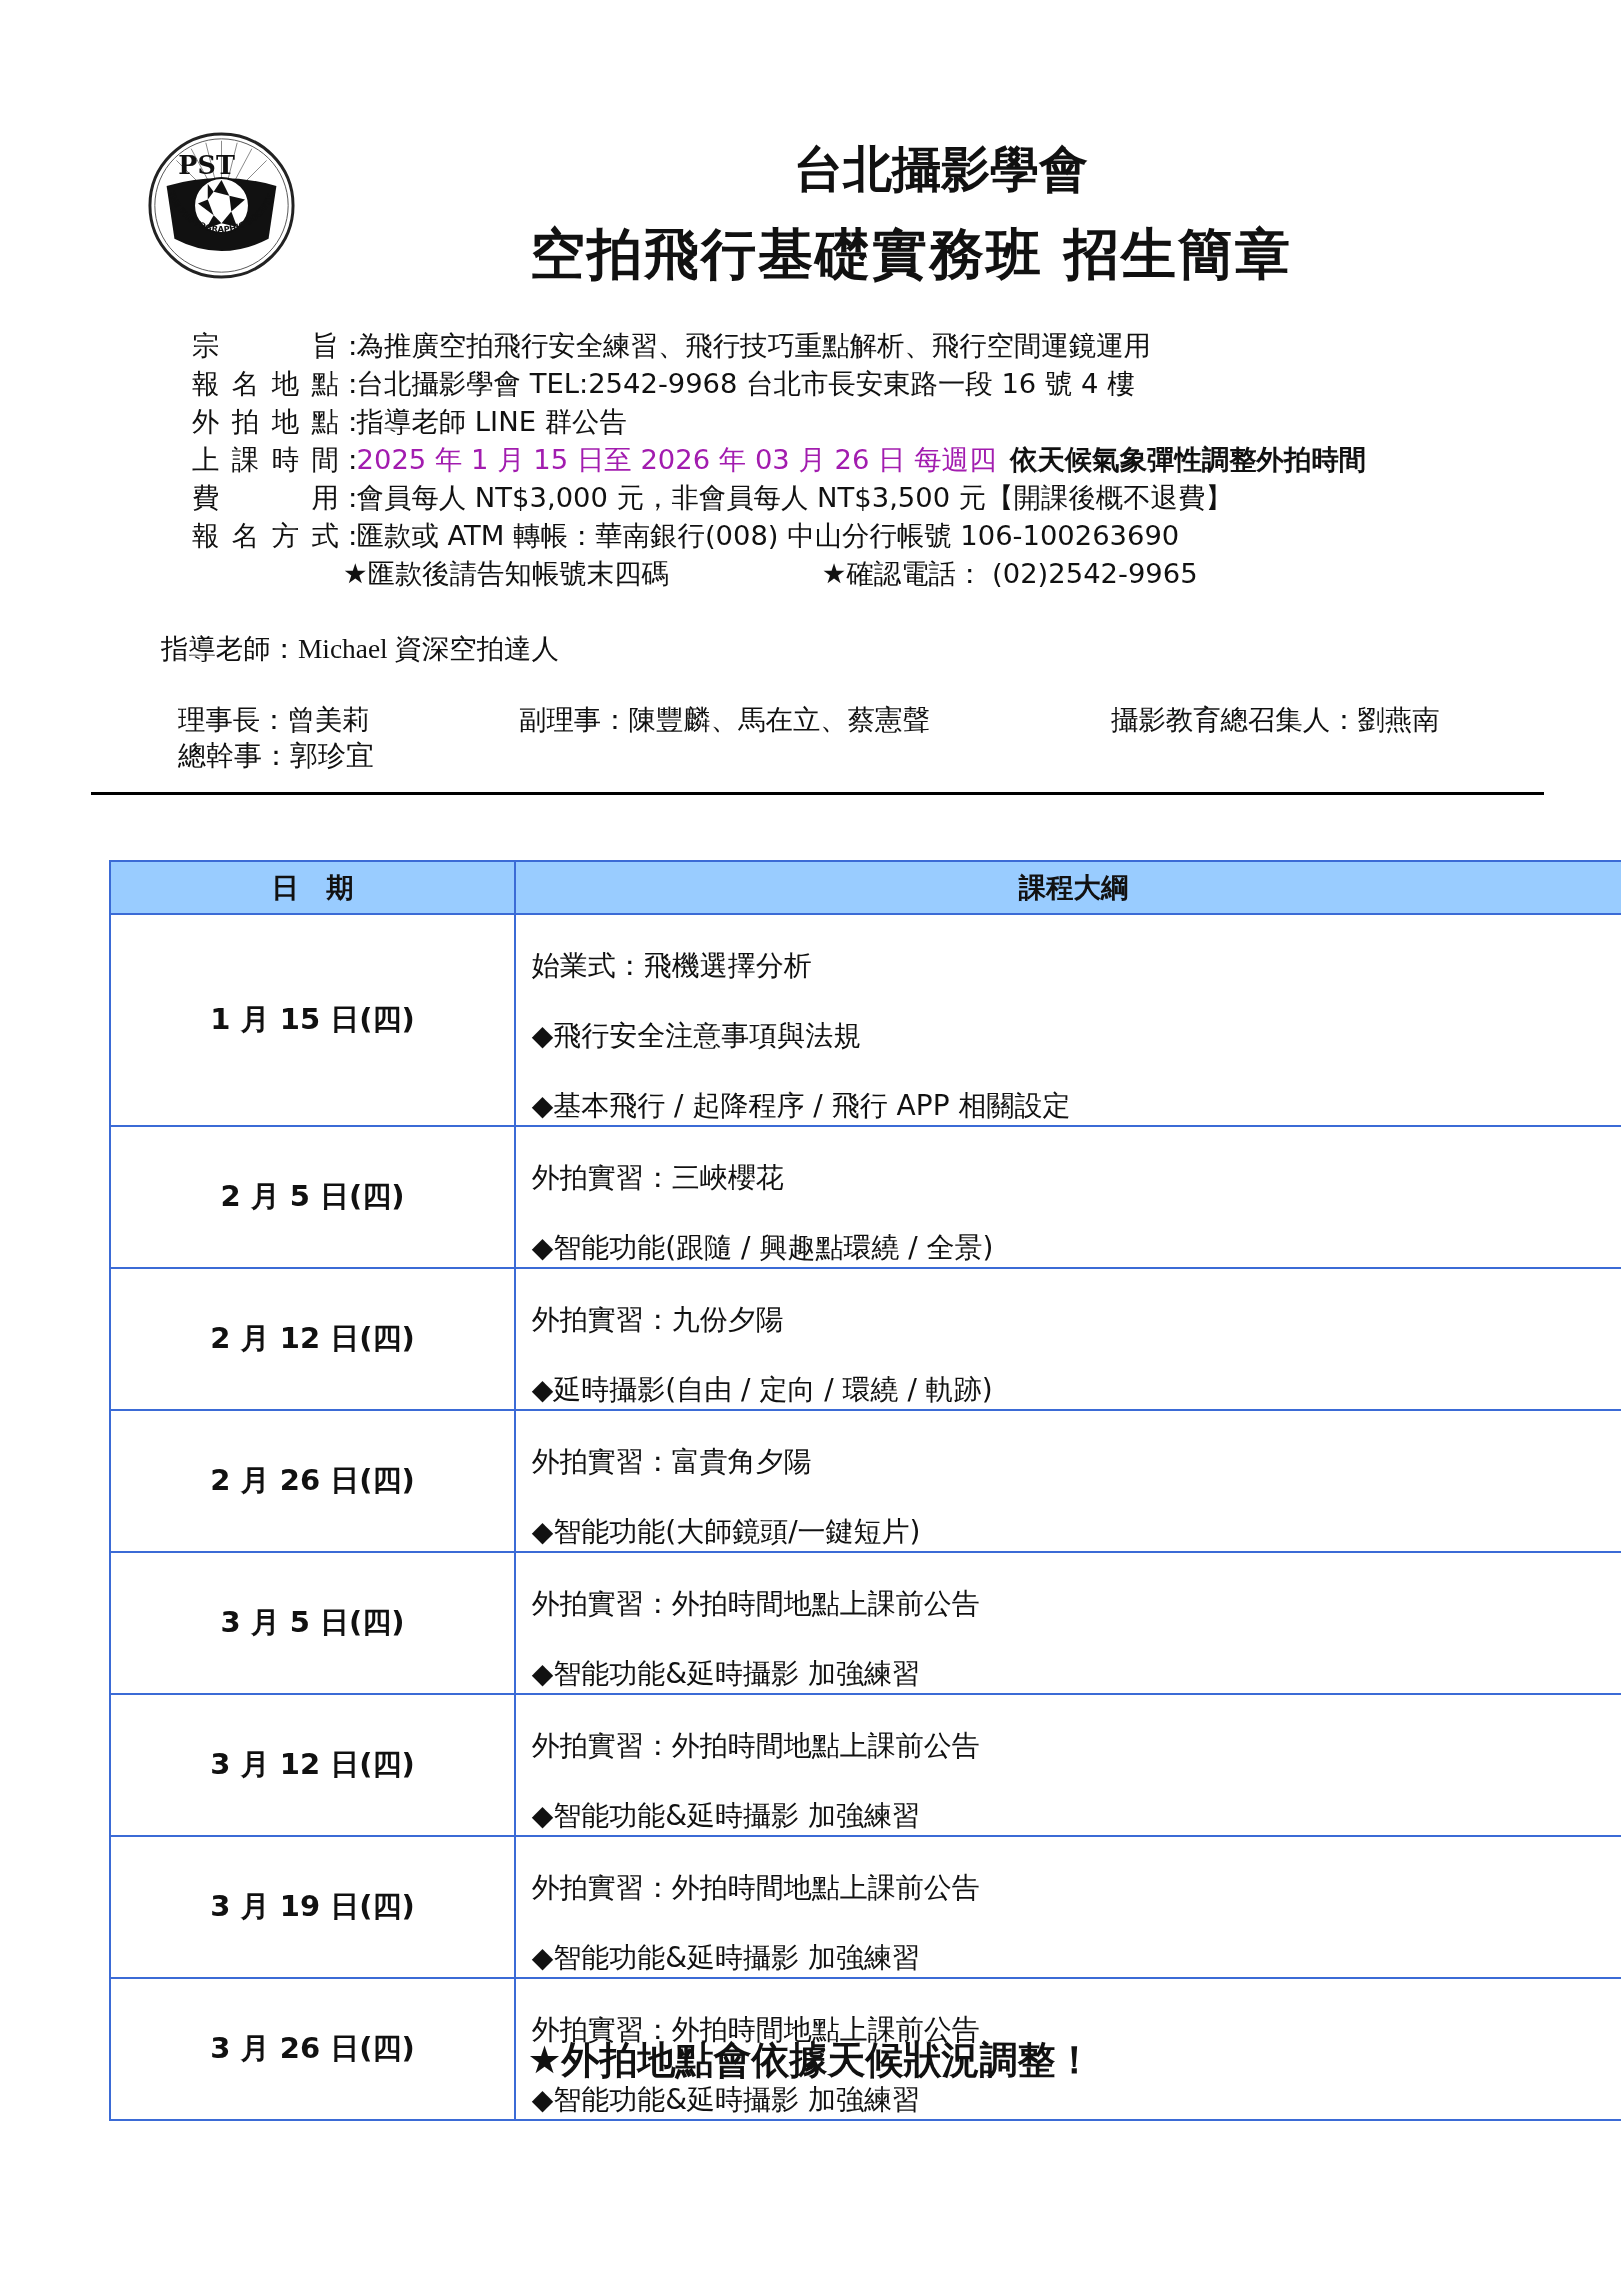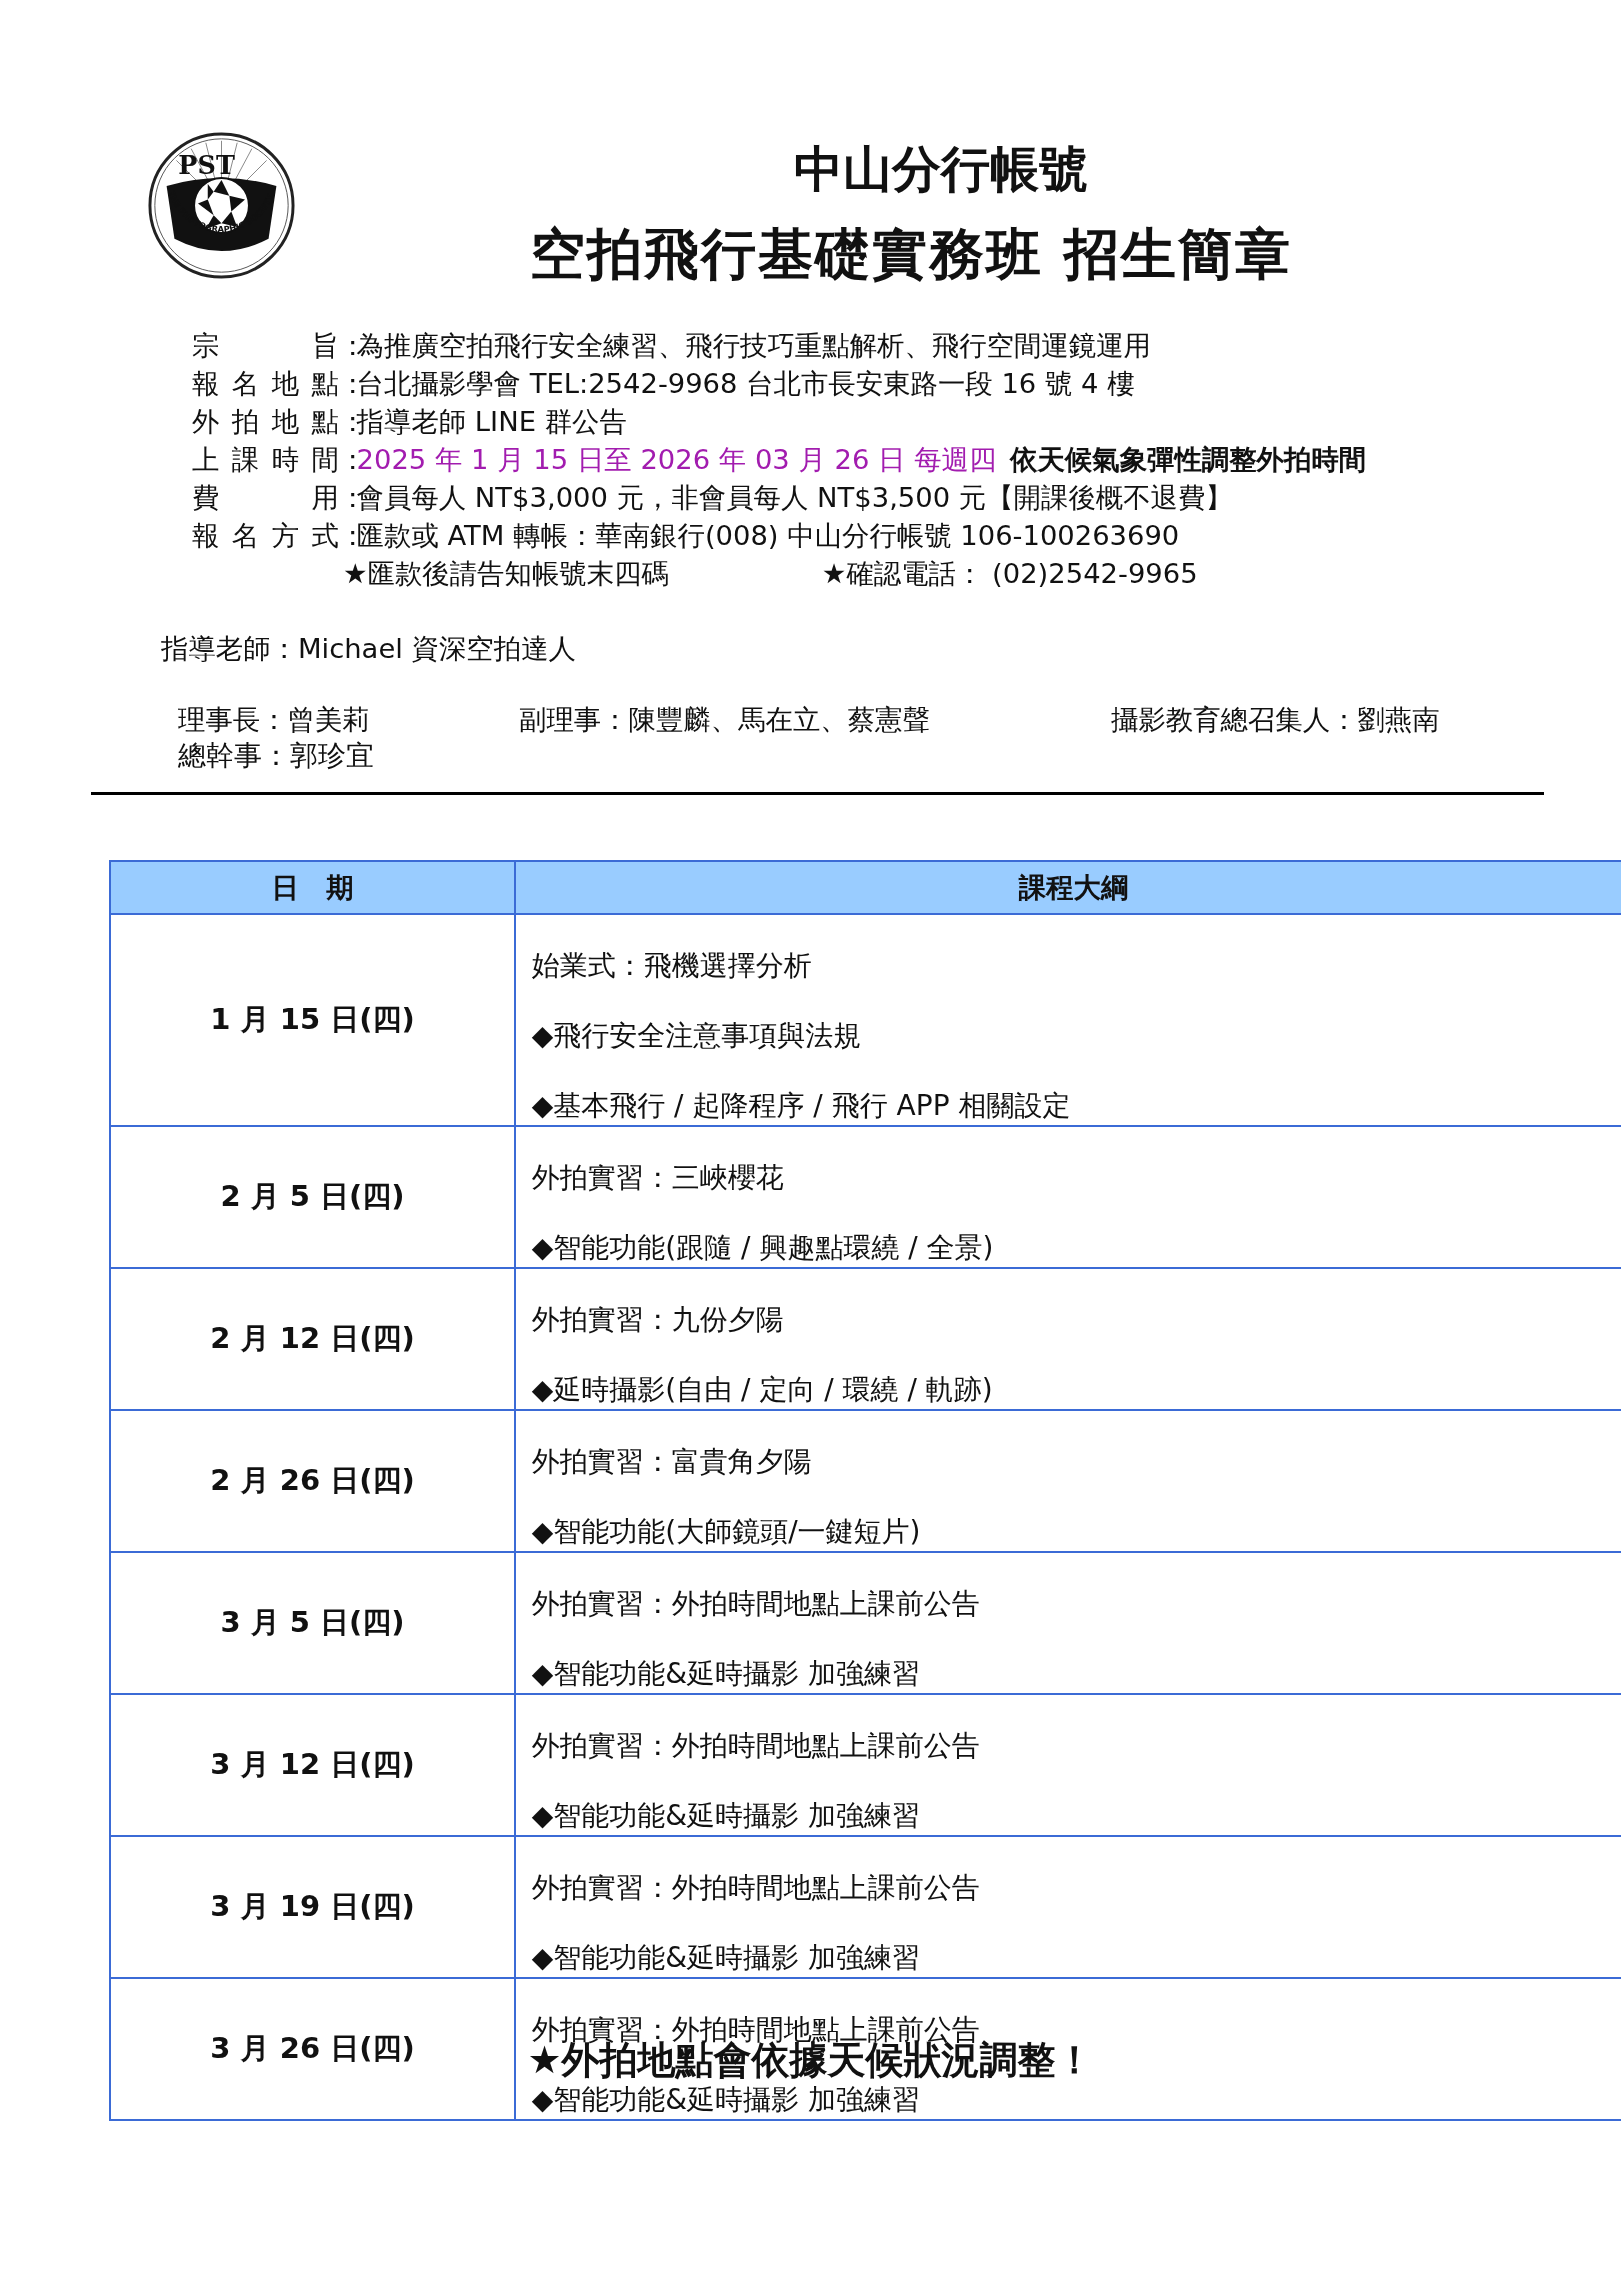--- a/index.html
+++ b/index.html
@@ -16,21 +16,21 @@
     .info { left: 192px; top: 327px; font-size: 27.4px; line-height: 38px; }
     .info-row { display: flex; white-space: nowrap; }
     .info-label { width: 147px; display: inline-block; text-align-last: justify; text-align: justify; }
     .info-colon { width: 17.6px; display: inline-block; }
     .info-val { display: inline-block; }
     .red { color: #a21caf; }
     .boldtxt { font-weight: bold; }
     .star-row { padding-left: 151px; }
     .star-gap { display: inline-block; width: 153px; }
 
-    .teacher { left: 161px; top: 631px; font-size: 27.4px; }
+    .teacher { left: 161px; top: 631px; font-size: 27.4px; font-family: Liberation Serif, serif; }
     .board1 { left: 178px; top: 702px; font-size: 27.4px; white-space: nowrap; }
     .board2 { left: 178px; top: 737px; font-size: 28px; }
     .b-item { position: absolute; white-space: nowrap; }
 
     .divider { left: 91px; top: 792px; width: 1453px; height: 2.9px; background: #000; }
 
     
     .sched { left: 109px; top: 860px; width: 1524px; border-collapse: collapse; }
     .sched table { border-collapse: collapse; width: 100%; }
     .sched th, .sched td { border: 2.9px solid #3b6bd6; padding: 0; }
@@ -74,21 +74,21 @@
         <path d="M60 100 L68 86 L76 94 Z"></path>
       <path d="M52 74 L68 86 L62 70 Z"></path>
         <path d="M62 54 L68 62 L62 70 Z"></path>
     </g>
     <text font-family="DejaVu Sans, sans-serif" font-size="8.5" font-weight="bold" fill="#111">
       <textPath href="#ringPath" startOffset="0">THE PHOTOGRAPHIC SOCIETY OF TAIPEI</textPath>
     </text>
   </svg>
 </div>
 
-<div class="abs title1-wrap">中山分行帳號</div>
+<div class="abs title1-wrap">台北攝影學會</div>
 <div class="abs title2-wrap">空拍飛行基礎實務班  招生簡章</div>
 
 <div class="abs info">
   <div class="info-row">
     <span class="info-label">宗　　旨</span>
     <span class="info-colon">：</span>
     <span class="info-val">為推廣空拍飛行安全練習、飛行技巧重點解析、飛行空間運鏡運用</span>
   </div>
   <div class="info-row">
     <span class="info-label">報名地點</span>

